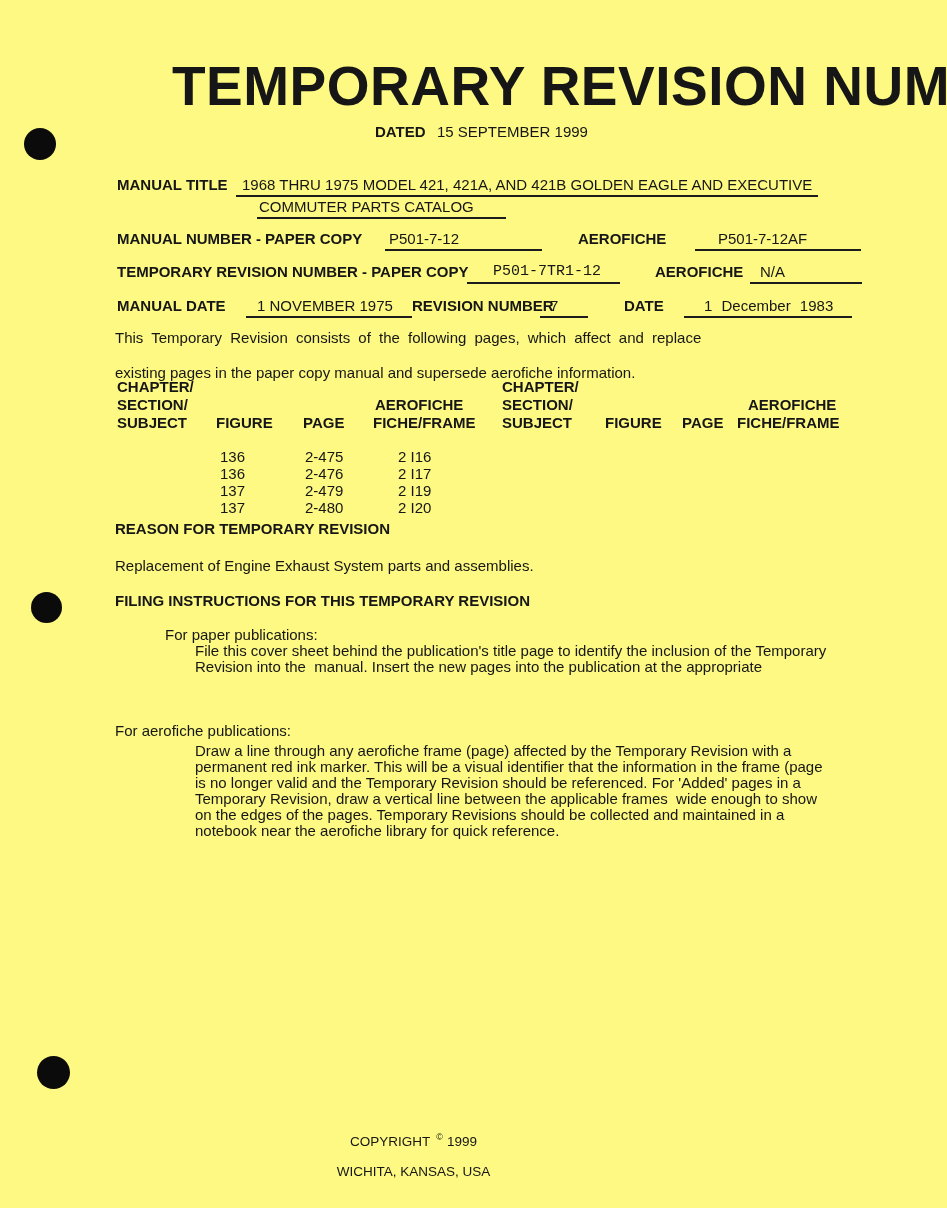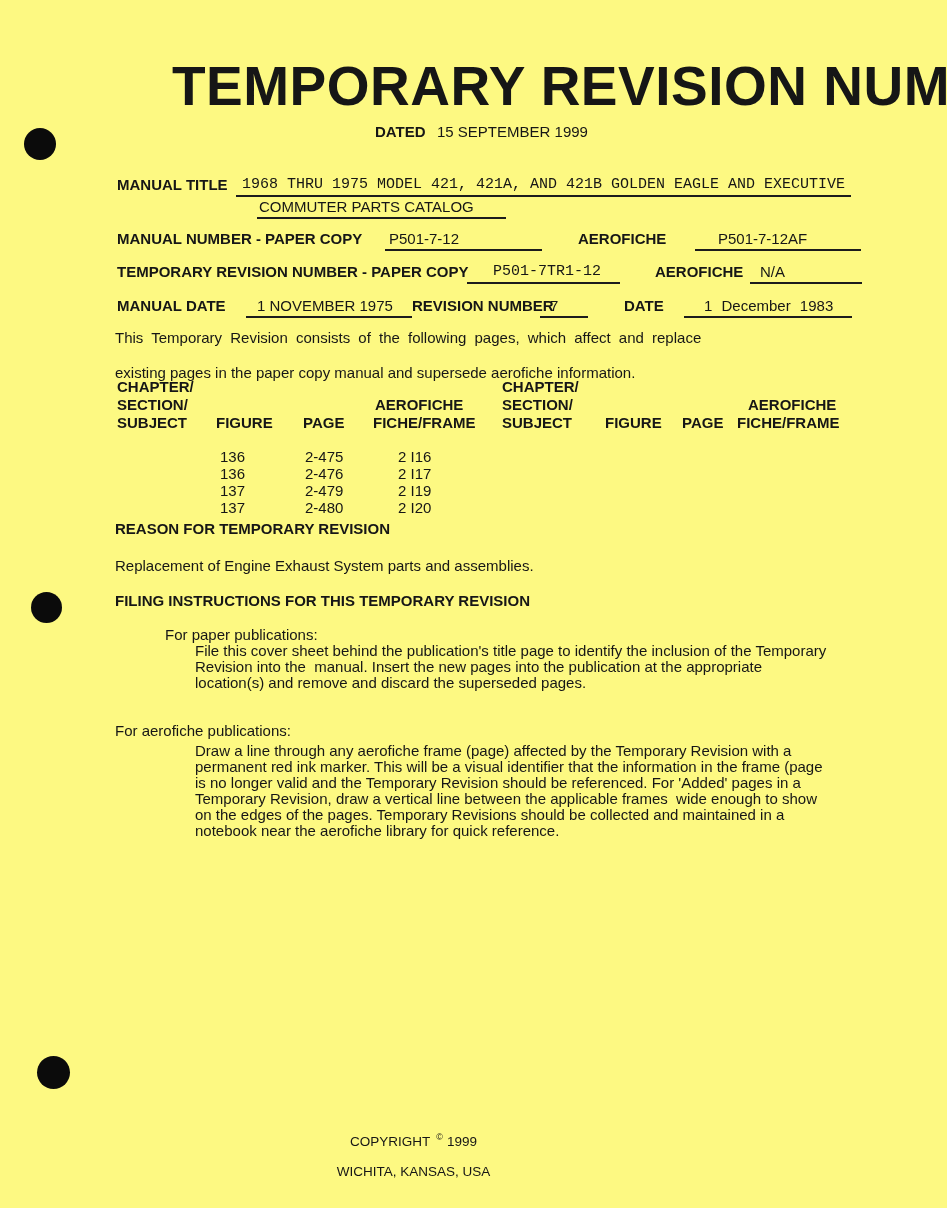--- a/index.html
+++ b/index.html
@@ -29,21 +29,21 @@
   <div class="hole" style="left:24px;top:128px;width:32px;height:32px;"></div>
   <div class="hole" style="left:31px;top:592px;width:31px;height:31px;"></div>
   <div class="hole" style="left:37px;top:1056px;width:33px;height:33px;"></div>
 
   <div class="abs title" style="left:172px;top:54px;">TEMPORARY REVISION NUMBER  1</div>
 
   <div class="abs b" style="left:375px;top:123px;">DATED</div>
   <div class="abs" style="left:437px;top:123px;">15 SEPTEMBER 1999</div>
 
   <div class="abs b" style="left:117px;top:176px;">MANUAL TITLE</div>
-  <div class="abs u" style="left:236px;top:176px;padding:0 6px;font-family:Liberation Mono, monospace;">1968 THRU 1975 MODEL 421, 421A, AND 421B GOLDEN EAGLE AND EXECUTIVE</div>
+  <div class="abs u" style="left:236px;top:176px;padding:0 6px;">1968 THRU 1975 MODEL 421, 421A, AND 421B GOLDEN EAGLE AND EXECUTIVE</div>
   <div class="abs u" style="left:257px;top:198px;padding:0 32px 0 2px;">COMMUTER PARTS CATALOG</div>
 
   <div class="abs b" style="left:117px;top:230px;">MANUAL NUMBER - PAPER COPY</div>
   <div class="abs u" style="left:385px;top:230px;width:157px;padding-left:4px;">P501-7-12</div>
   <div class="abs b" style="left:578px;top:230px;">AEROFICHE</div>
   <div class="abs u" style="left:695px;top:230px;width:166px;padding-left:23px;">P501-7-12AF</div>
 
   <div class="abs b" style="left:117px;top:263px;">TEMPORARY REVISION NUMBER - PAPER COPY</div>
   <div class="abs u" style="left:467px;top:263px;width:153px;padding-left:26px;font-family:Liberation Mono, monospace;">P501-7TR1-12</div>
   <div class="abs b" style="left:655px;top:263px;">AEROFICHE</div>
@@ -92,21 +92,20 @@
   <div class="abs cell" style="left:398px;top:499px;width:50px;">2 I20</div>
 
   <div class="abs b" style="left:115px;top:520px;">REASON FOR TEMPORARY REVISION</div>
   <div class="abs" style="left:115px;top:557px;">Replacement of Engine Exhaust System parts and assemblies.</div>
 
   <div class="abs b" style="left:115px;top:592px;">FILING INSTRUCTIONS FOR THIS TEMPORARY REVISION</div>
 
   <div class="abs" style="left:165px;top:626px;">For paper publications:</div>
   <div class="abs" style="left:195px;top:642px;">File this cover sheet behind the publication's title page to identify the inclusion of the Temporary</div>
   <div class="abs" style="left:195px;top:658px;">Revision into the  manual. Insert the new pages into the publication at the appropriate</div>
-  <div class="abs" style="left:195px;top:674px;">location(s) and remove and discard the superseded pages.</div>
 
   <div class="abs" style="left:115px;top:722px;">For aerofiche publications:</div>
   <div class="abs" style="left:195px;top:742px;">Draw a line through any aerofiche frame (page) affected by the Temporary Revision with a</div>
   <div class="abs" style="left:195px;top:758px;">permanent red ink marker. This will be a visual identifier that the information in the frame (page</div>
   <div class="abs" style="left:195px;top:774px;">is no longer valid and the Temporary Revision should be referenced. For 'Added' pages in a</div>
   <div class="abs" style="left:195px;top:790px;">Temporary Revision, draw a vertical line between the applicable frames  wide enough to show</div>
   <div class="abs" style="left:195px;top:822px;">notebook near the aerofiche library for quick reference.</div>
   <div class="abs" style="left:195px;top:806px;">on the edges of the pages. Temporary Revisions should be collected and maintained in a</div>
 
   <div class="abs ftr" style="top:1132px;"><span>COPYRIGHT</span><span class="sup">©</span><span>1999</span></div>

